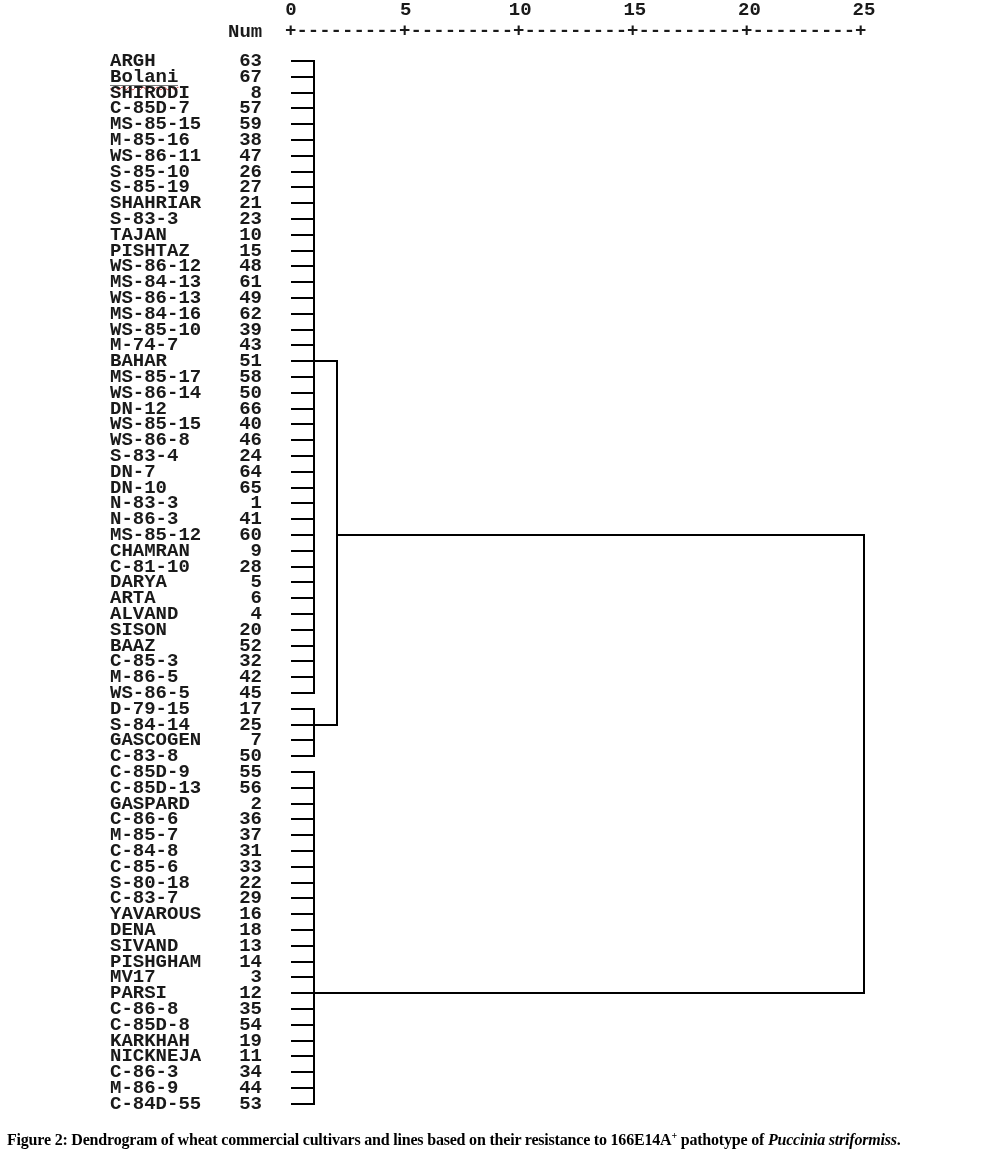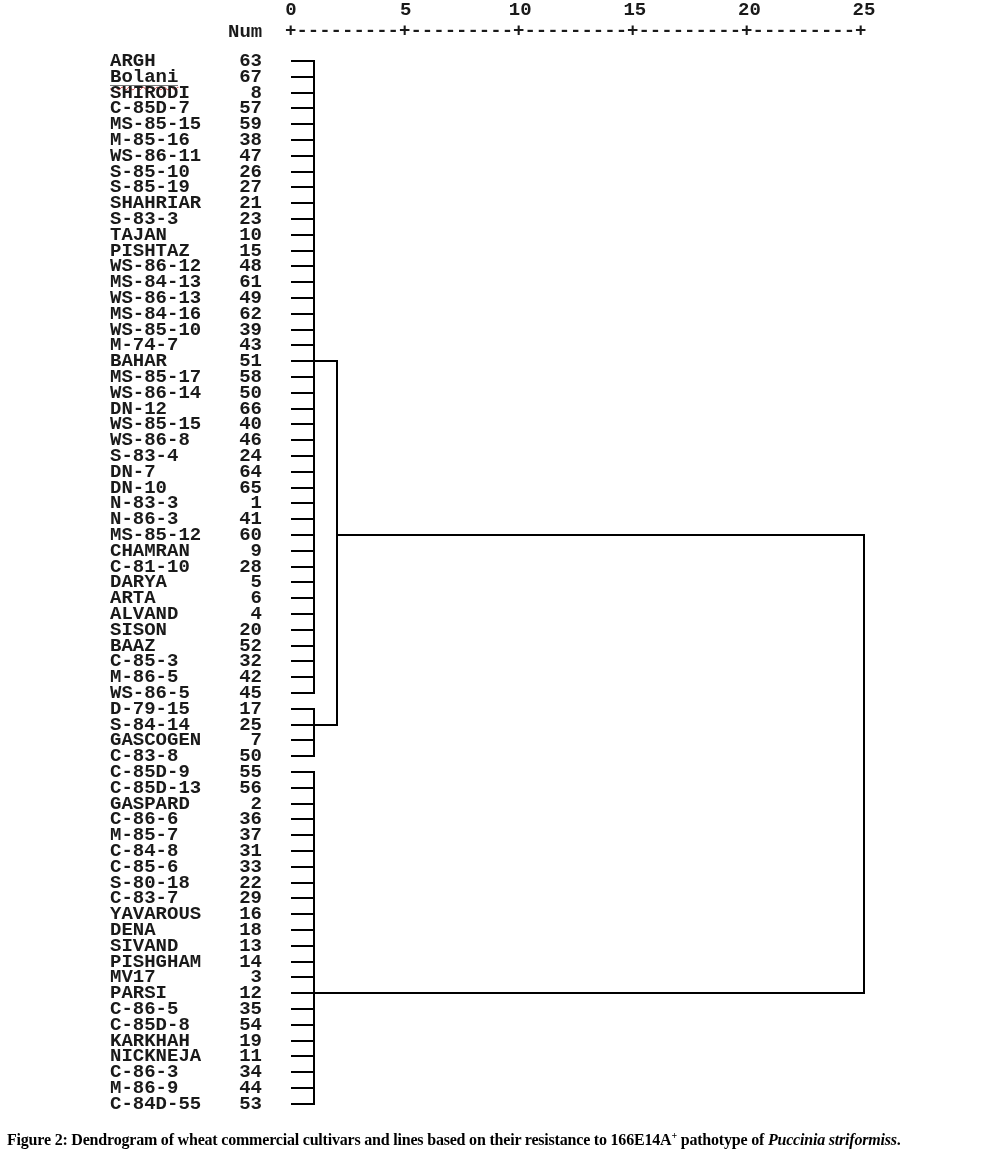--- a/index.html
+++ b/index.html
@@ -338,21 +338,21 @@
         <div class="row-label mono">MV17</div>
         <div class="row-num mono">3</div>
       </div>
       <div style="position: absolute; background: rgb(0, 0, 0); left: 291px; top: 976.4px; width: 23.92px; height: 2px;"></div>
       <div class="drow" style="top: 985.2px;">
         <div class="row-label mono">PARSI</div>
         <div class="row-num mono">12</div>
       </div>
       <div style="position: absolute; background: rgb(0, 0, 0); left: 291px; top: 992.2px; width: 23.92px; height: 2px;"></div>
       <div class="drow" style="top: 1001px;">
-        <div class="row-label mono">C-86-5</div>
+        <div class="row-label mono">C-86-8</div>
         <div class="row-num mono">35</div>
       </div>
       <div style="position: absolute; background: rgb(0, 0, 0); left: 291px; top: 1008px; width: 23.92px; height: 2px;"></div>
       <div class="drow" style="top: 1016.8px;">
         <div class="row-label mono">C-85D-8</div>
         <div class="row-num mono">54</div>
       </div>
       <div style="position: absolute; background: rgb(0, 0, 0); left: 291px; top: 1023.8px; width: 23.92px; height: 2px;"></div>
       <div class="drow" style="top: 1032.6px; padding-left: 47px;">
         <div class="row-label mono">KARKHAH</div>

